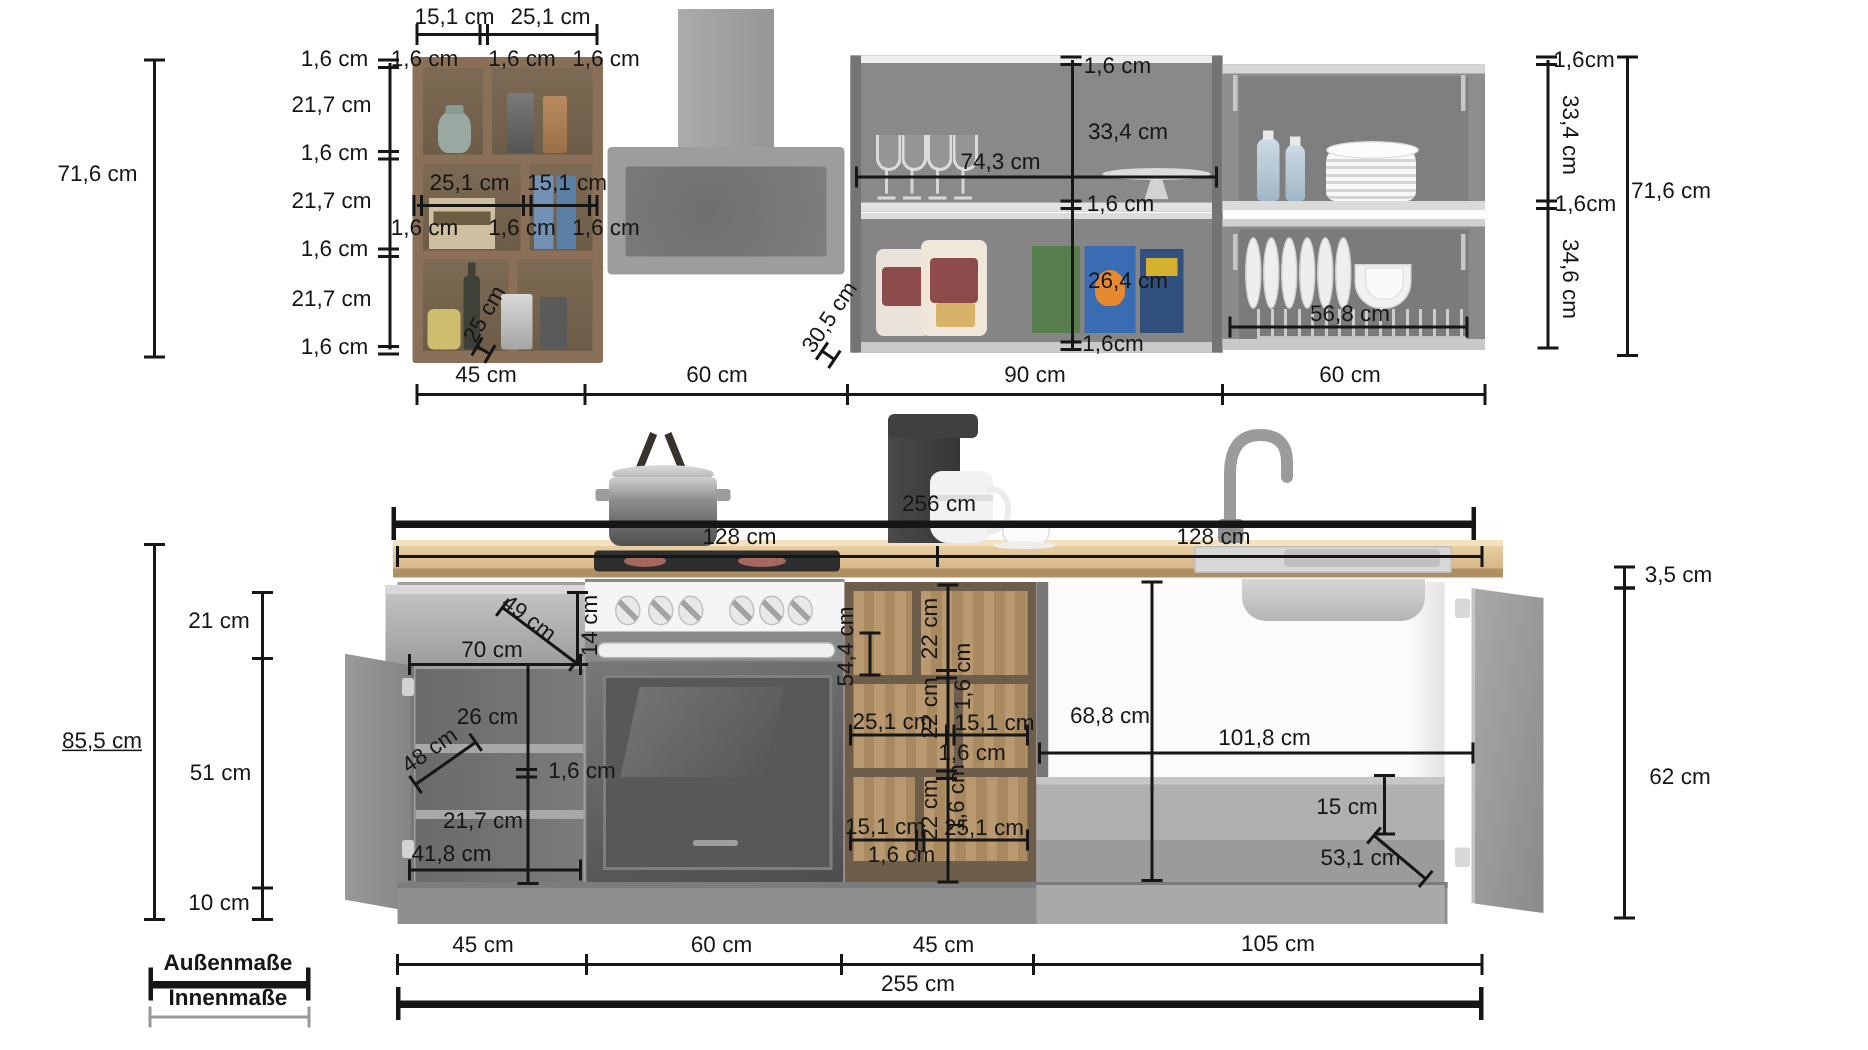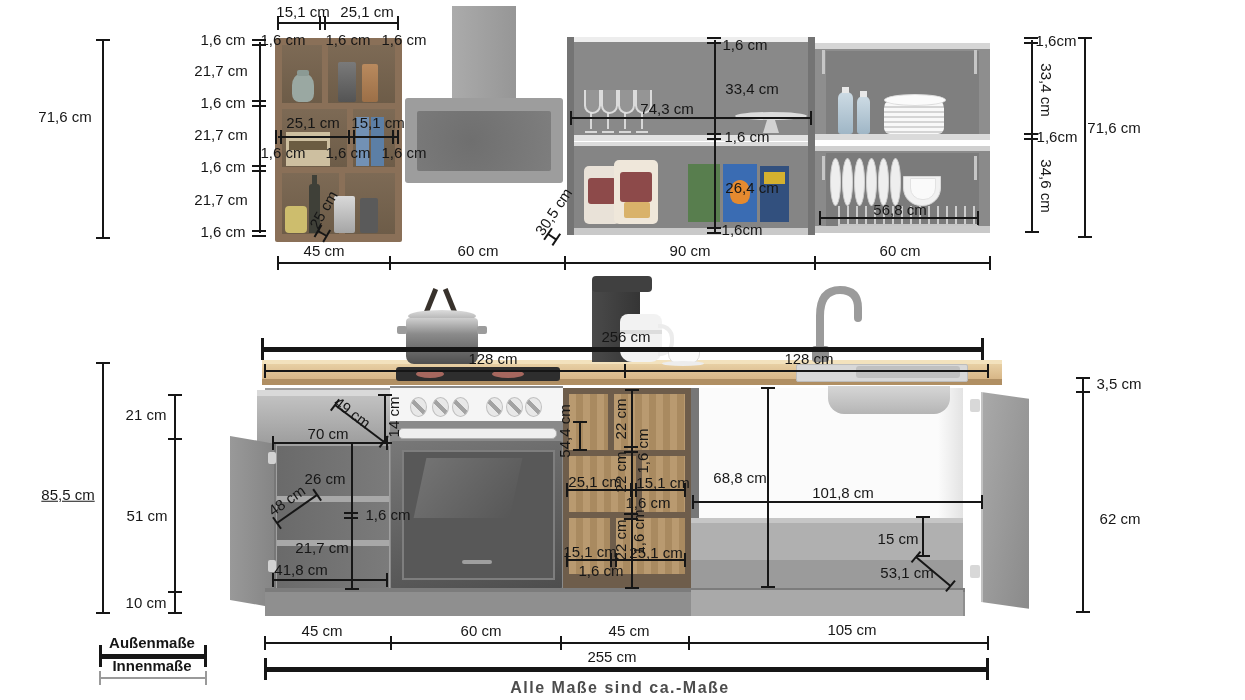--- a/index.html
+++ b/index.html
@@ -369,15 +369,14 @@
 
   <span class="lb" style="left:322px;top:631px;">45 cm</span>
   <span class="lb" style="left:481px;top:631px;">60 cm</span>
   <span class="lb" style="left:629px;top:631px;">45 cm</span>
   <span class="lb" style="left:852px;top:630px;">105 cm</span>
   <span class="lb" style="left:612px;top:657px;">255 cm</span>
 
   <span class="lb bold" style="left:152px;top:643px;">Außenmaße</span>
   <span class="lb bold" style="left:152px;top:666px;">Innenmaße</span>
 
-  <span class="lb bold" style="left:620px;top:688px;font-size:16px;letter-spacing:1.5px;color:#4d4d4d;">Alle Maße sind ca.-Maße</span>
 
 </div>
 
 </body></html>

